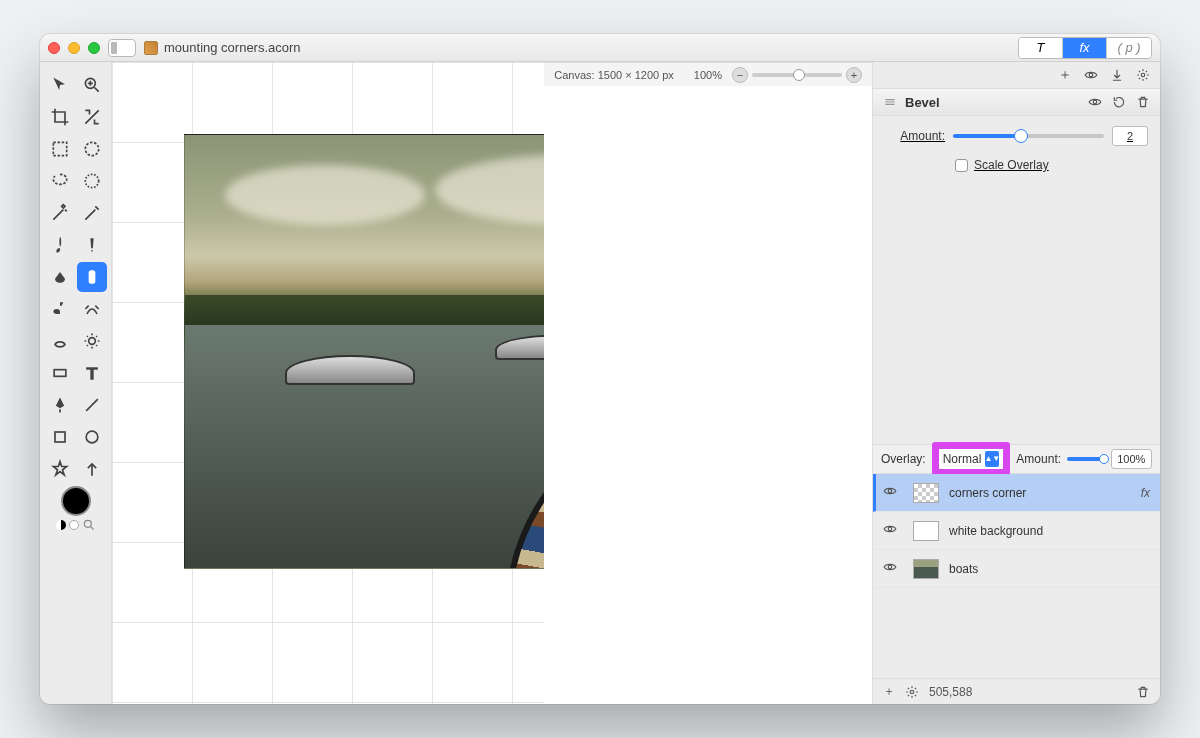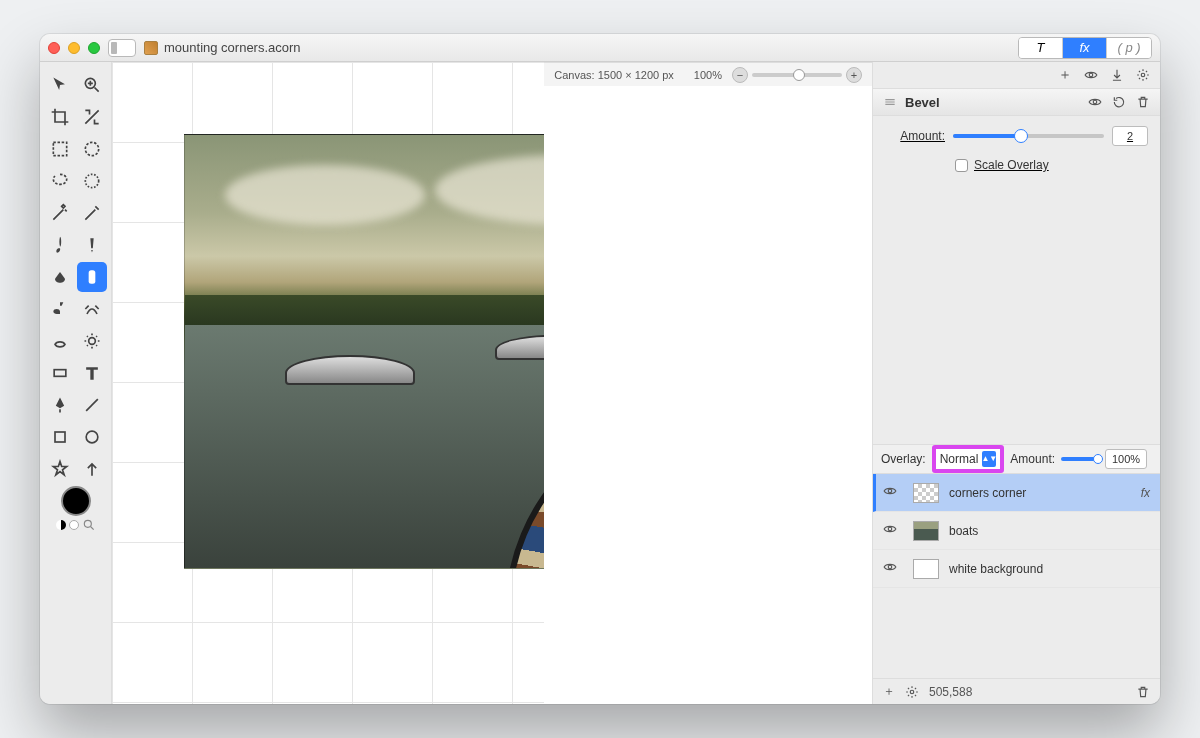--- a/index.html
+++ b/index.html
@@ -133,21 +133,21 @@
   .slider .fill{position:absolute;left:0;top:0;bottom:0;background:#2f7fff;border-radius:2px;}
   .slider .thumb{position:absolute;width:14px;height:14px;border-radius:50%;background:#fff;border:1px solid #2f7fff;top:-5px;transform:translateX(-50%);}
   .num-input{width:36px;height:20px;border:1px solid #bcbcbc;border-radius:3px;background:#fff;font-size:11px;text-align:center;line-height:18px;}
   .chk{display:flex;align-items:center;gap:6px;font-size:12px;color:#333;margin-left:70px;}
   .chk .box{width:13px;height:13px;border:1px solid #999;border-radius:3px;background:#fff;}
 
   .fx-body-spacer{flex:1;}
 
   .blend-row{height:30px;border-top:1px solid #ddd;border-bottom:1px solid #ddd;background:#f0f0f0;
     display:flex;align-items:center;padding:0 8px;gap:6px;font-size:12px;color:#333;}
-  .blend-select{border:4px solid #d946ef;background:#fff;border-radius:3px;padding:2px 4px;font-size:12px;display:flex;align-items:center;gap:4px;}
+  .blend-select{border:7px solid #d946ef;background:#fff;border-radius:3px;padding:2px 4px;font-size:12px;display:flex;align-items:center;gap:4px;}
   .blend-select .arrows{width:14px;height:16px;background:#2f7fff;border-radius:2px;color:#fff;font-size:8px;display:flex;flex-direction:column;align-items:center;justify-content:center;line-height:6px;}
   .op-slider{width:38px;height:4px;background:#2f7fff;border-radius:2px;position:relative;}
   .op-slider .th{position:absolute;width:10px;height:10px;background:#fff;border:1px solid #2f7fff;border-radius:50%;top:-3px;right:-4px;}
   .op-input{width:42px;height:20px;border:1px solid #bcbcbc;border-radius:3px;background:#fff;font-size:11px;text-align:center;line-height:18px;}
 
   .layers{flex:0 0 auto;}
   .layer{
     height:38px;display:flex;align-items:center;padding:0 10px;gap:10px;
     border-bottom:1px solid #e5e5e5;font-size:12px;color:#333;
   }
@@ -471,30 +471,30 @@
               </svg></span>
           <div class="thumb-sq checker"></div>
           <span>corners corner</span>
           <span class="fx-mark">fx</span>
         </div>
         <div class="layer">
           <span class="eye"><svg class="icon" viewBox="0 0 24 24" fill="none" stroke="currentColor" stroke-width="2">
                 <circle cx="12" cy="12" r="3"></circle>
                 <path d="M2 12c3-6 17-6 20 0-3 6-17 6-20 0z"></path>
               </svg></span>
-          <div class="thumb-sq boats-thumb"></div>
-          <span>boats</span>
+          <div class="thumb-sq"></div>
+          <span>white background</span>
         </div>
         <div class="layer">
           <span class="eye"><svg class="icon" viewBox="0 0 24 24" fill="none" stroke="currentColor" stroke-width="2">
                 <circle cx="12" cy="12" r="3"></circle>
                 <path d="M2 12c3-6 17-6 20 0-3 6-17 6-20 0z"></path>
               </svg></span>
-          <div class="thumb-sq"></div>
-          <span>white background</span>
+          <div class="thumb-sq boats-thumb"></div>
+          <span>boats</span>
         </div>
         <div style="height:90px"></div>
       </div>
 
       <div class="layers-status">
         <span>＋</span>
         <svg class="icon" viewBox="0 0 24 24" fill="none" stroke="currentColor" stroke-width="2">
             <circle cx="12" cy="12" r="3"></circle>
             <path d="M12 2v3M12 19v3M2 12h3M19 12h3M5 5l2 2M17 17l2 2M17 7l2-2M5 19l2-2"></path>
           </svg>

